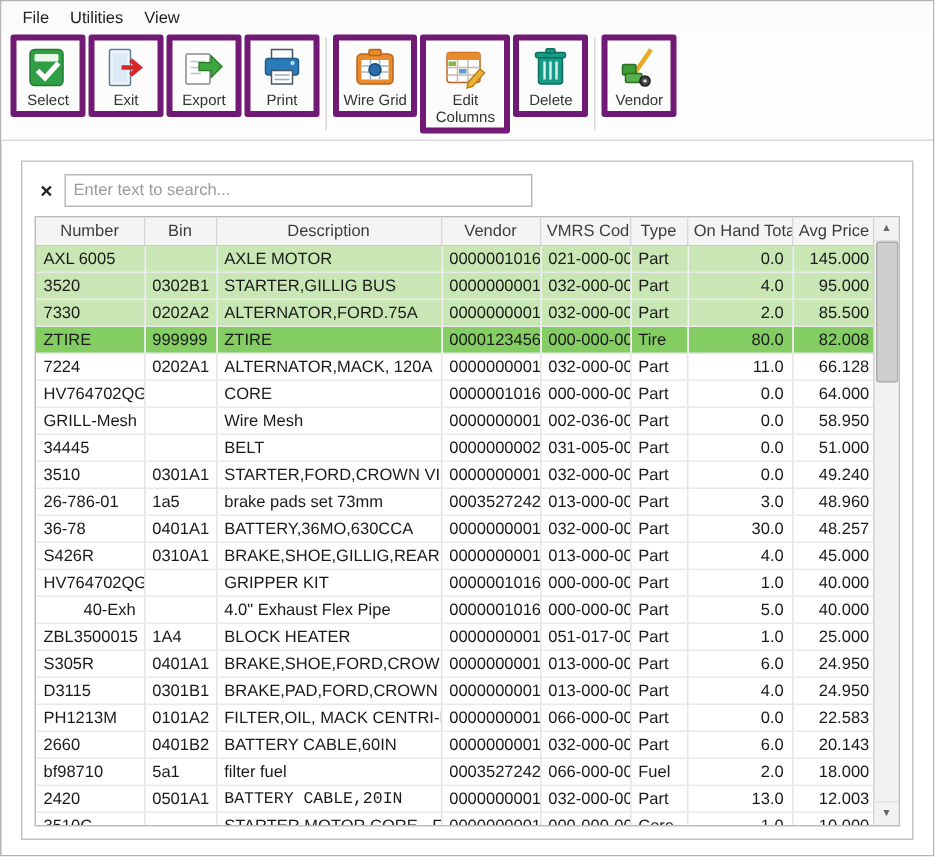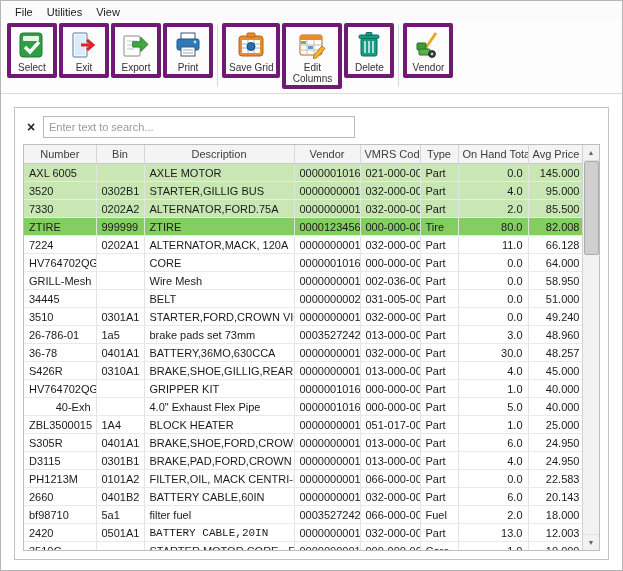--- a/index.html
+++ b/index.html
@@ -109,21 +109,21 @@
       <svg class="icon" viewBox="0 0 30 30">
         <rect x="3" y="6" width="24" height="20" rx="3" fill="#e98b2d" stroke="#b5651d"></rect>
         <rect x="6" y="10" width="18" height="13" fill="#ffffff"></rect>
         <line x1="6" y1="14" x2="24" y2="14" stroke="#8fb4d9"></line>
         <line x1="6" y1="18" x2="24" y2="18" stroke="#8fb4d9"></line>
         <line x1="12" y1="10" x2="12" y2="23" stroke="#8fb4d9"></line>
         <line x1="18" y1="10" x2="18" y2="23" stroke="#8fb4d9"></line>
         <circle cx="15" cy="16.5" r="4" fill="#2b6ca8" stroke="#184a78"></circle>
         <rect x="11" y="3" width="8" height="4" rx="1" fill="#e98b2d" stroke="#b5651d"></rect>
       </svg>
-      <span class="lbl">Save Grid</span>
+      <span class="lbl">Wire Grid</span>
     </div>
 
     <div class="tb-btn">
       <svg class="icon" viewBox="0 0 30 30">
         <rect x="3" y="5" width="22" height="20" rx="2" fill="#ffffff" stroke="#b5651d"></rect>
         <rect x="3" y="5" width="22" height="5" fill="#e98b2d"></rect>
         <line x1="3" y1="15" x2="25" y2="15" stroke="#c9b9a5"></line>
         <line x1="3" y1="20" x2="25" y2="20" stroke="#c9b9a5"></line>
         <line x1="10" y1="10" x2="10" y2="25" stroke="#c9b9a5"></line>
         <line x1="17" y1="10" x2="17" y2="25" stroke="#c9b9a5"></line>

